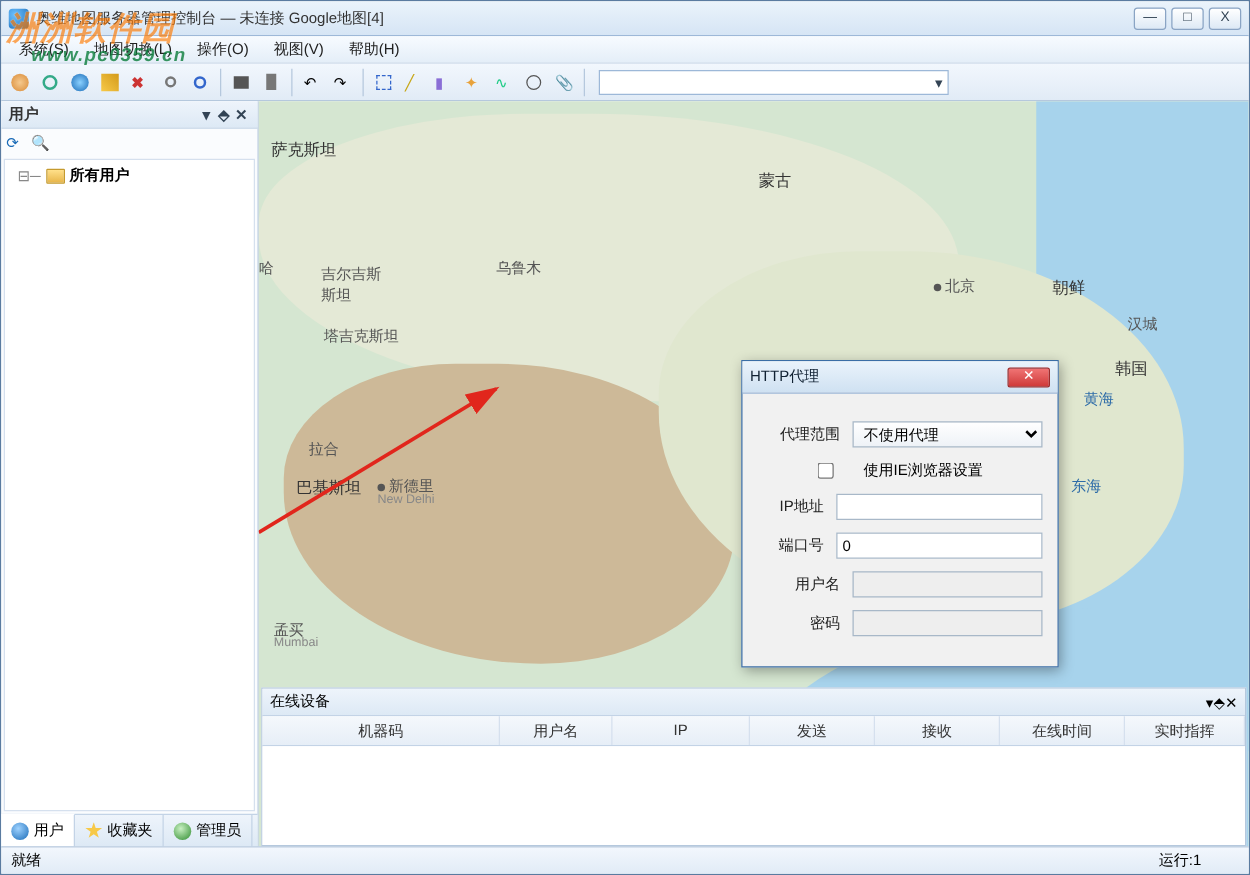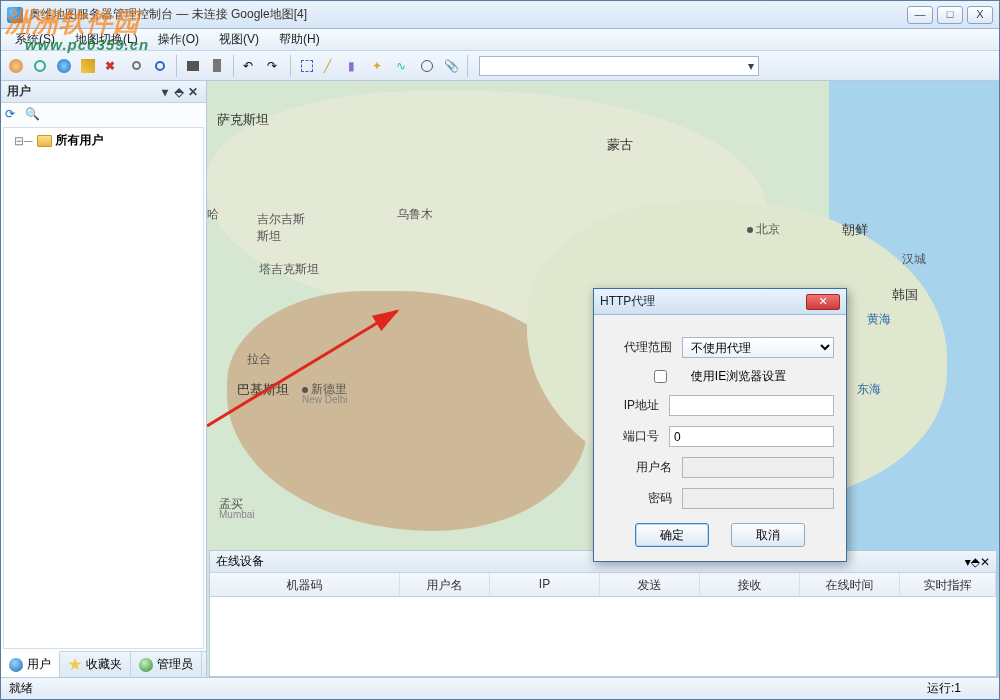--- a/index.html
+++ b/index.html
@@ -280,24 +280,20 @@
           <input type="text" value="0" style="">
         </div>
         <div class="frow">
           <label>用户名</label>
           <div class="readonly"></div>
         </div>
         <div class="frow">
           <label>密码</label>
           <div class="readonly"></div>
         </div>
-        <div class="dlg-btns">
-          <div class="dlg-btn primary">确定</div>
-          <div class="dlg-btn">取消</div>
-        </div>
       </div>
     </div>
   </div>
 </div>
 
 <div class="devpanel">
   <div class="devheadbar">
     <span>在线设备</span>
     <span class="spacer"></span>
     <span class="mini">▾</span>

